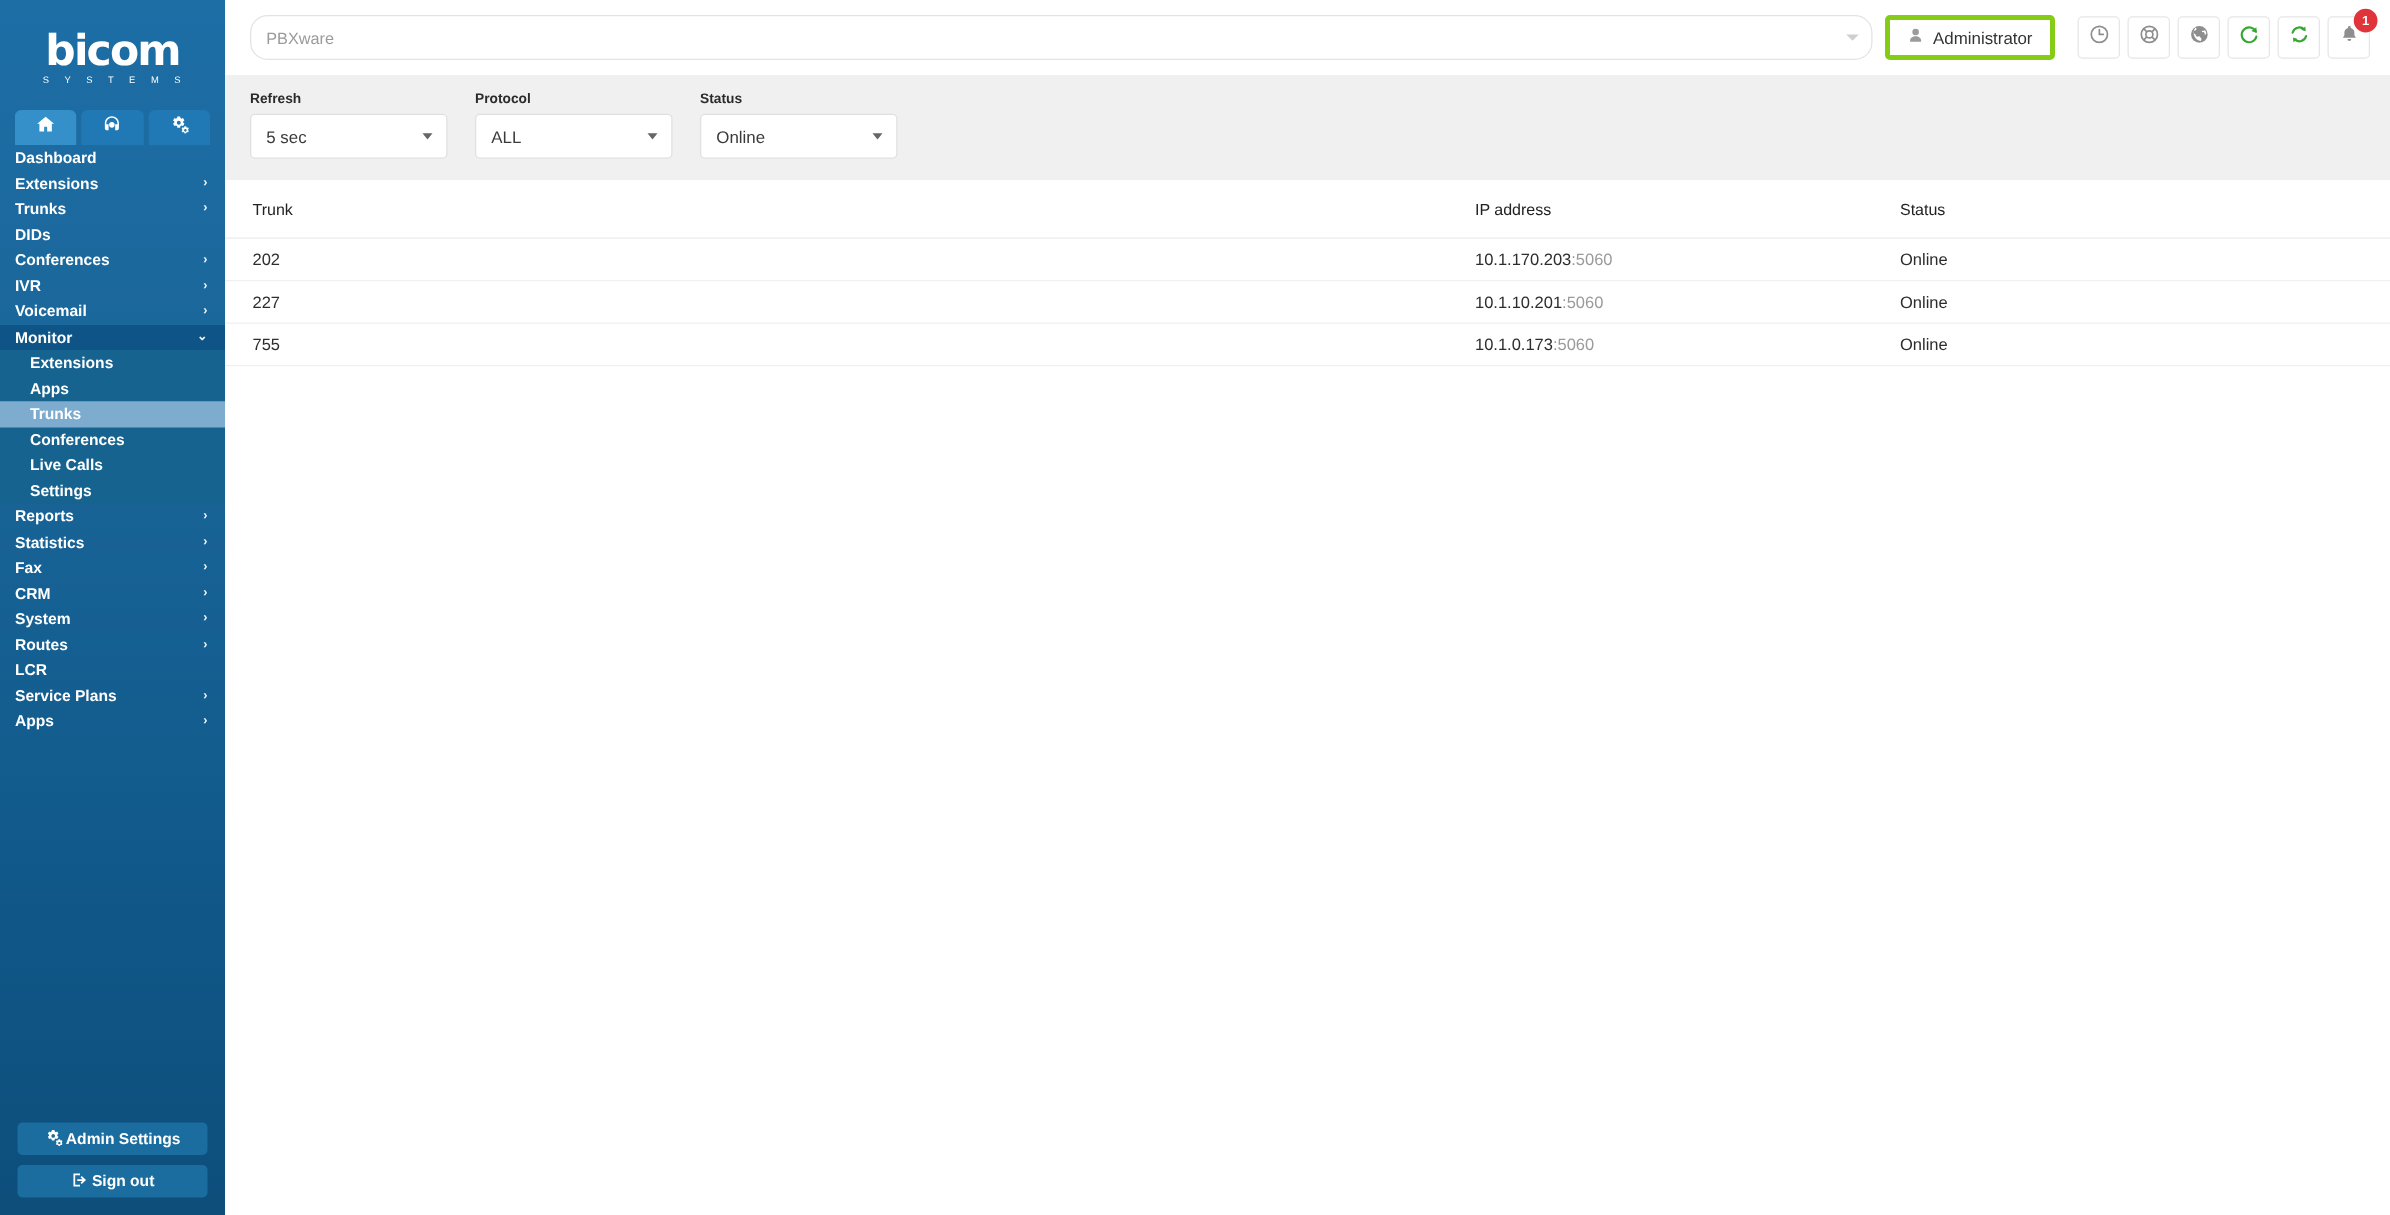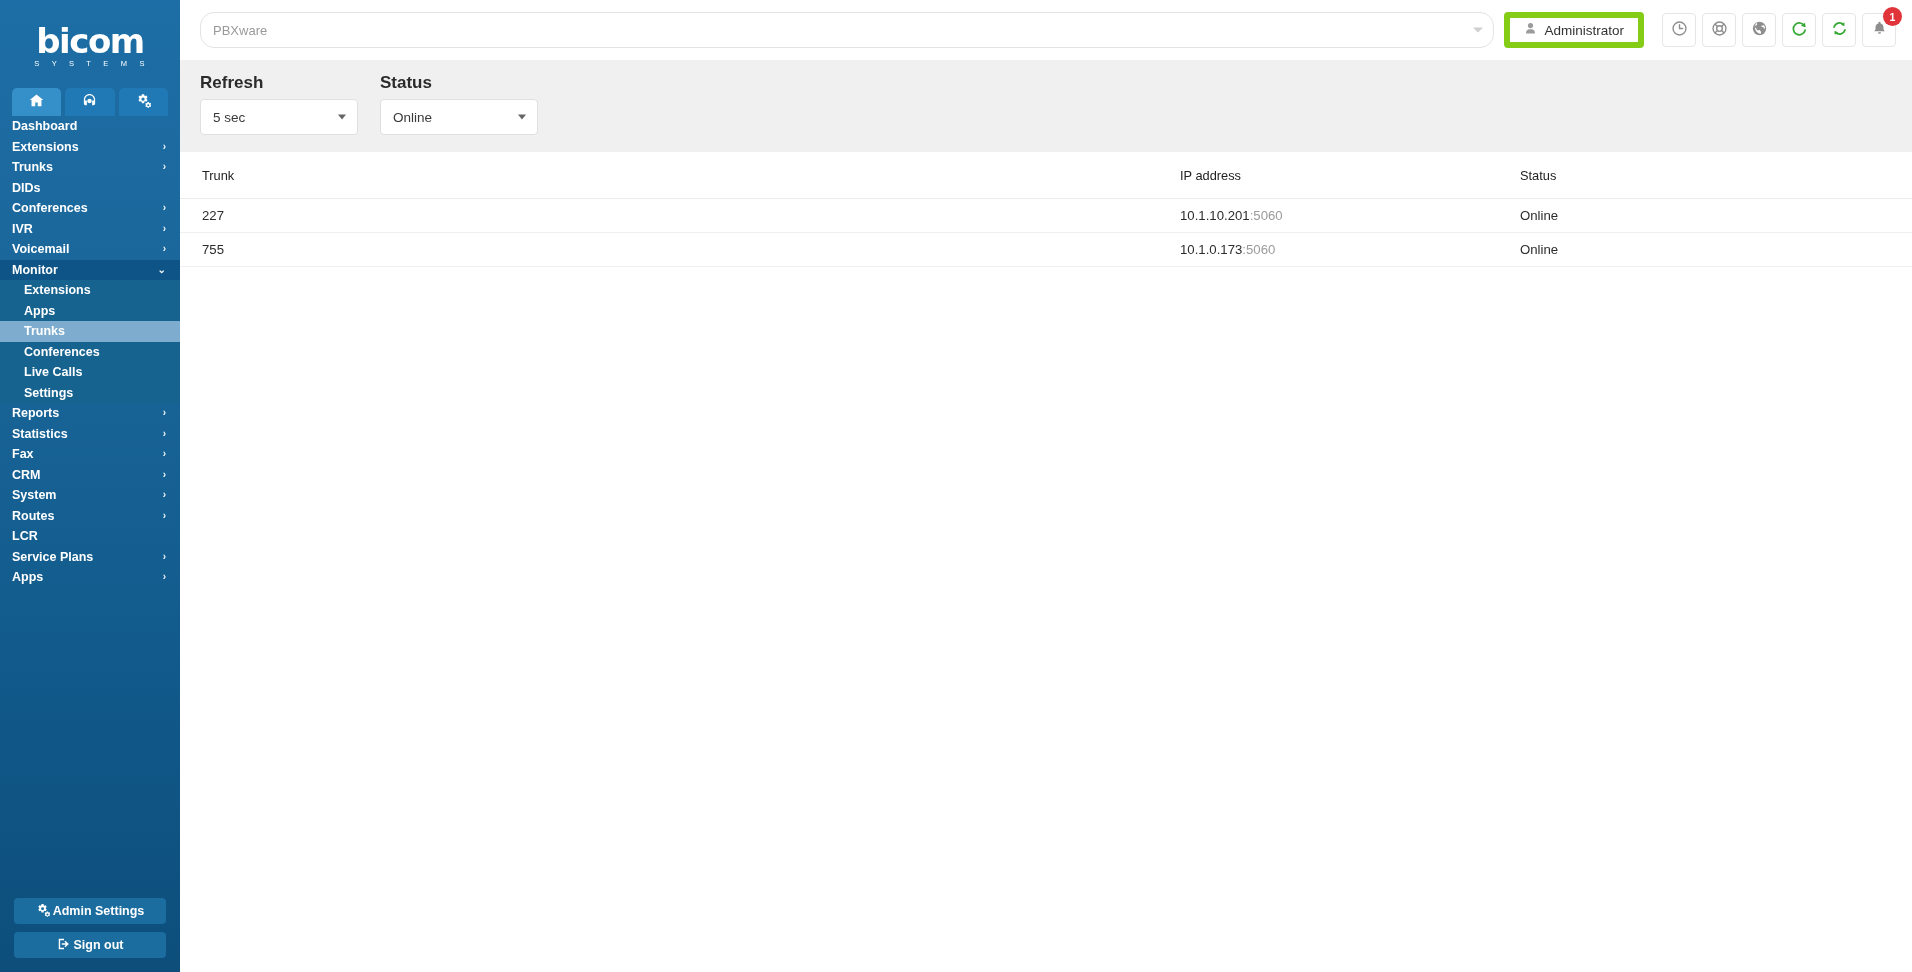--- a/index.html
+++ b/index.html
@@ -78,21 +78,21 @@
     flex: 1 1 auto; height: 36px; border: 1px solid #e3e3e3; border-radius: 14px;
     background: #fff; display: flex; align-items: center; padding: 0 12px;
     font-size: 13px; color: #9a9a9a; position: relative;
   }
   .tenant-select .caret {
     position: absolute; right: 10px; top: 50%; transform: translateY(-50%);
     width: 0; height: 0; border-left: 5px solid transparent;
     border-right: 5px solid transparent; border-top: 5px solid #cfcfcf;
   }
   .admin-btn {
-    height: 36px; border: 6px solid #84cc16; border-radius: 4px; background: #fff;
+    height: 36px; border: 4px solid #84cc16; border-radius: 4px; background: #fff;
     display: flex; align-items: center; gap: 7px; padding: 0 14px;
     font-size: 13.5px; color: #333; white-space: nowrap;
   }
   .admin-btn svg { width: 13px; height: 13px; fill: #9b9b9b; }
   .icon-group { display: flex; gap: 6px; margin-left: 8px; }
   .ic-btn {
     width: 34px; height: 34px; border: 1px solid #e6e6e6; border-radius: 4px;
     background: #fff; display: flex; align-items: center; justify-content: center;
     position: relative;
   }
@@ -105,21 +105,21 @@
     position: absolute; top: -7px; right: -7px; width: 19px; height: 19px;
     border-radius: 50%; background: #e0333a; color: #fff; font-size: 10.5px;
     font-weight: 700; display: flex; align-items: center; justify-content: center;
   }
 
   .filterbar {
     background: #f0f0f0; padding: 13px 20px 17px 20px; display: flex; gap: 22px;
     flex: 0 0 auto;
   }
   .filter-field { display: flex; flex-direction: column; }
-  .filter-label { font-size: 17px; font-weight: 700; color: #2b2b2b; margin-bottom: 6px; }
+  .filter-label { font-size: 11px; font-weight: 700; color: #2b2b2b; margin-bottom: 6px; }
   .filter-select {
     width: 158px; height: 36px; background: #fff; border: 1px solid #e0e0e0;
     border-radius: 4px; display: flex; align-items: center; padding: 0 12px;
     font-size: 13.5px; color: #3a3a3a; position: relative;
   }
   .filter-select .caret {
     position: absolute; right: 11px; top: 50%; transform: translateY(-50%);
     width: 0; height: 0; border-left: 4.5px solid transparent;
     border-right: 4.5px solid transparent; border-top: 5px solid #666;
   }
@@ -350,20 +350,27 @@
         <span class="badge">1</span>
       </div>
     </div>
   </header>
 
   <section class="filterbar">
     <div class="filter-field">
       <div class="filter-label">Refresh</div>
       <div class="filter-select">
         <span>5 sec</span>
+        <span class="caret"></span>
+      </div>
+    </div>
+    <div class="filter-field">
+      <div class="filter-label">Protocol</div>
+      <div class="filter-select">
+        <span>ALL</span>
         <span class="caret"></span>
       </div>
     </div>
     <div class="filter-field">
       <div class="filter-label">Status</div>
       <div class="filter-select">
         <span>Online</span>
         <span class="caret"></span>
       </div>
     </div>
@@ -372,20 +379,25 @@
   <section class="table-area">
     <table class="grid">
       <thead>
         <tr>
           <th class="c1">Trunk</th>
           <th class="c2">IP address</th>
           <th class="c3">Status</th>
         </tr>
       </thead>
       <tbody>
+        <tr>
+          <td class="c1">202</td>
+          <td class="c2"><span>10.1.170.203</span><span class="port">:5060</span></td>
+          <td class="c3 status-online">Online</td>
+        </tr>
         <tr>
           <td class="c1">227</td>
           <td class="c2"><span>10.1.10.201</span><span class="port">:5060</span></td>
           <td class="c3 status-online">Online</td>
         </tr>
         <tr>
           <td class="c1">755</td>
           <td class="c2"><span>10.1.0.173</span><span class="port">:5060</span></td>
           <td class="c3 status-online">Online</td>
         </tr>

